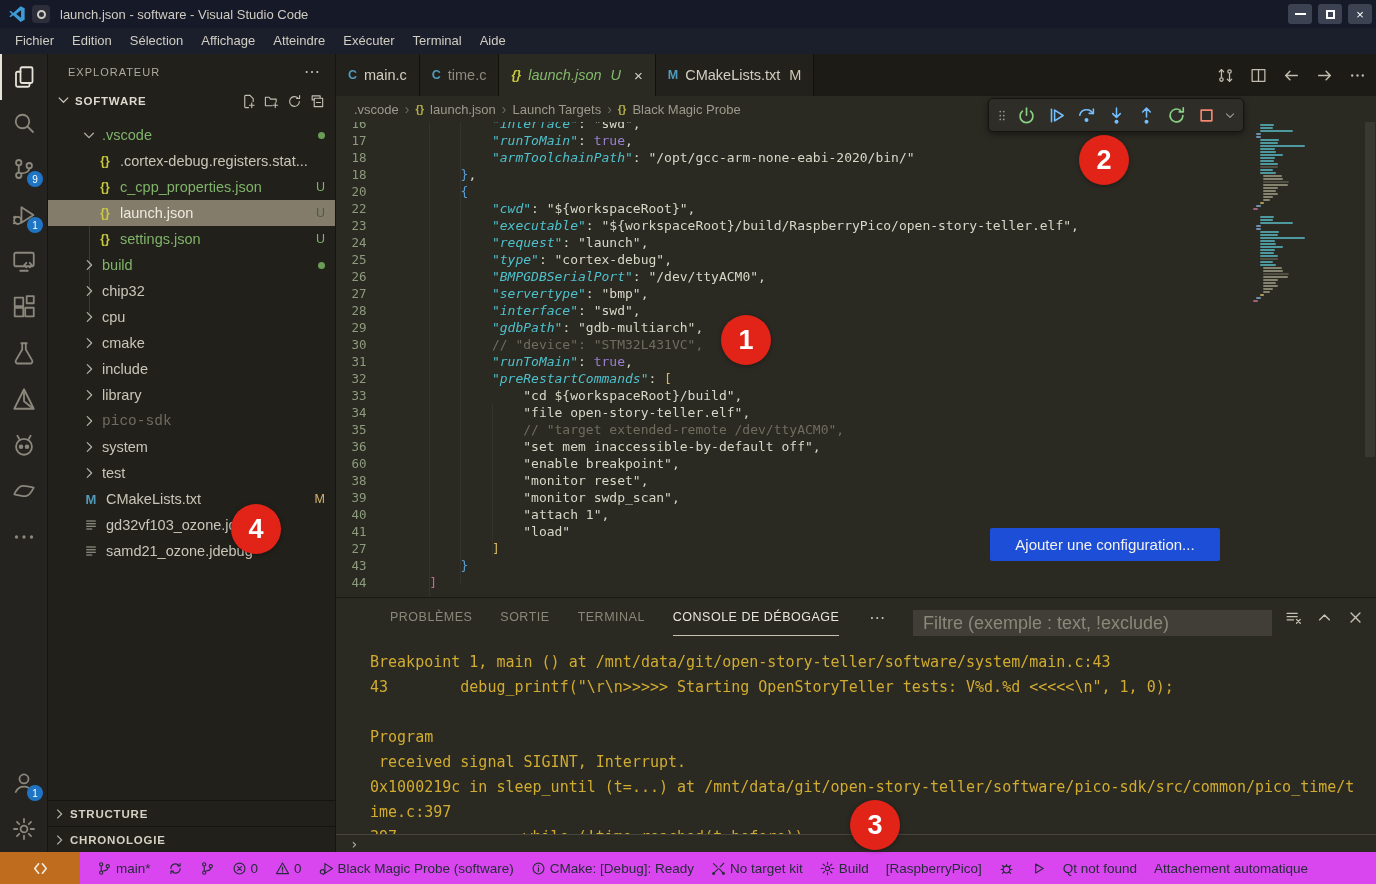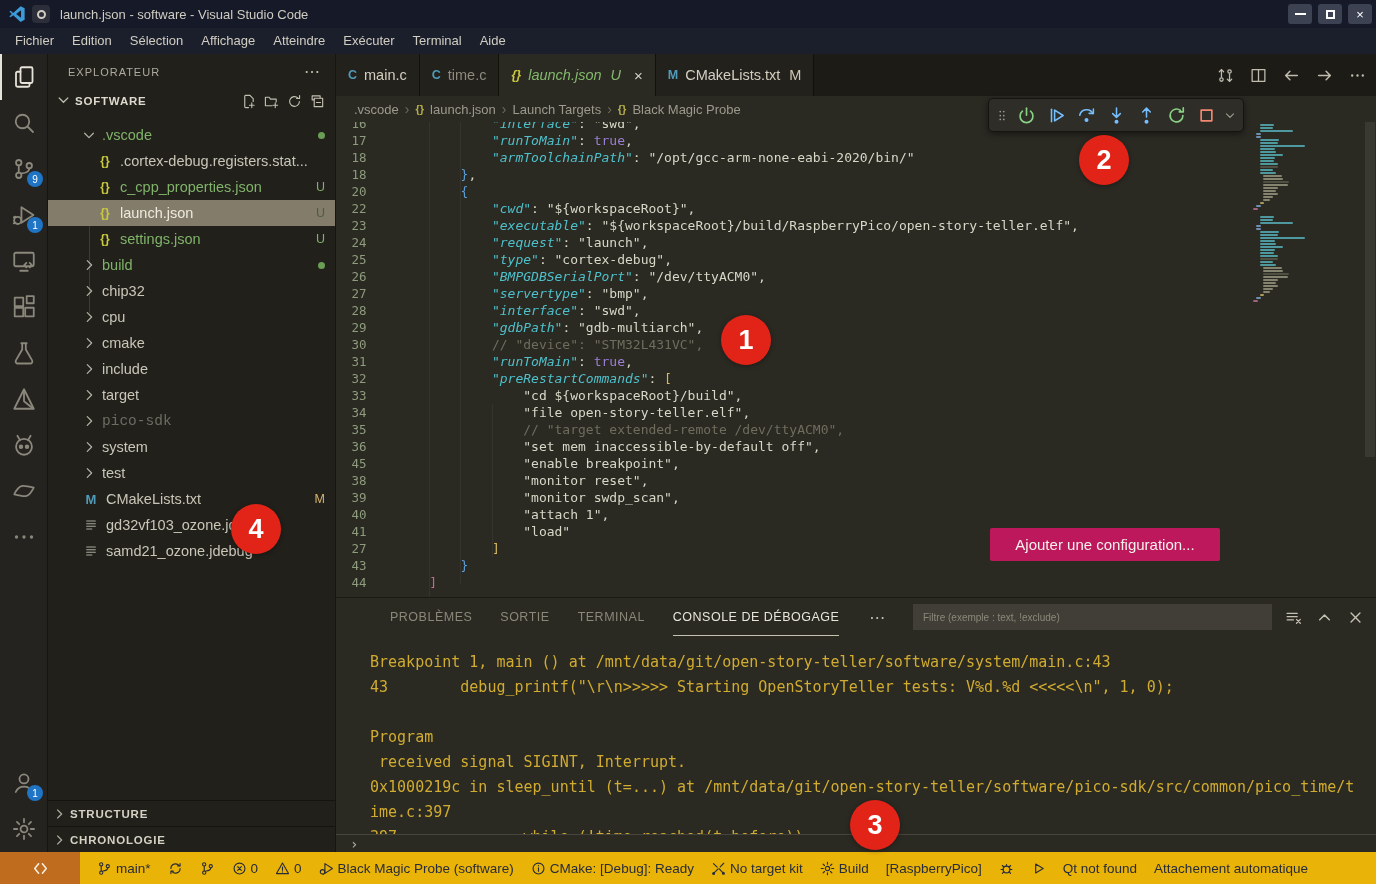--- a/index.html
+++ b/index.html
@@ -99,45 +99,45 @@
   .ct .b { color:#9b7fd4; }
   .ct .c { color:#6f6d5e; }
   .ct .pb { color:#5c9fd6; }
   .ct .py { color:#d9b95c; }
   .ct .pm { color:#cc6699; }
   .iguide { position:absolute; width:1px; background:rgba(255,255,255,.05); }
   #minimap { position:absolute; right:18px; top:2px; width:108px; }
   .mm-bar { height:2px; margin-bottom:1px; border-radius:1px; }
   #vscroll { position:absolute; right:0; top:0; width:14px; height:100%; }
   #vscroll .thumb { position:absolute; top:0; right:1px; width:10px; height:335px; background:rgba(200,200,190,.10); }
-  #add-config-btn { position:absolute; left:654px; top:406px; width:230px; height:33px; background:#be185d; color:#f2f1ea; font-size:15px; display:flex; align-items:center; justify-content:center; border-radius:2px; }
+  #add-config-btn { position:absolute; left:654px; top:406px; width:230px; height:33px; background:#1d4ed8; color:#f2f1ea; font-size:15px; display:flex; align-items:center; justify-content:center; border-radius:2px; }
 
   
   #debug-toolbar { position:absolute; left:652px; top:44px; height:34px; background:#2e2d27; border:1px solid #15140f; border-radius:5px; box-shadow:0 2px 6px rgba(0,0,0,.45); display:flex; align-items:center; padding:0 6px; gap:4px; z-index:30; }
   .dt-icon { width:26px; height:26px; display:flex; align-items:center; justify-content:center; }
   .dt-icon svg { width:19px; height:19px; }
   .dt-icon.green { color:#89d185; } .dt-icon.blue { color:#75beff; }
   .dt-icon.red { color:#f48771; } .dt-icon.gray { color:#9b988c; }
   .dt-icon.narrow { width:14px; }
 
   
   #panel { height:255px; border-top:1px solid #1a1914; display:flex; flex-direction:column; position:relative; }
   #panel-header { height:38px; display:flex; align-items:center; padding-left:54px; position:relative; }
   .ptab { font-size:12.5px; letter-spacing:.5px; color:#8b887a; margin-right:28px; height:38px; display:flex; align-items:center; }
   .ptab.active { color:#e8e6da; border-bottom:1.5px solid #c5c2b2; }
   #ptab-more { color:#c0bdaf; font-size:16px; letter-spacing:2px; margin-left:2px; }
-  #filter-box { position:absolute; left:577px; top:6px; width:359px; height:26px; background:#403e36; border:none; outline:none; color:#d5d2c6; font-size:10px; padding:0 10px; }
+  #filter-box { position:absolute; left:577px; top:12px; width:359px; height:26px; background:#403e36; border:none; outline:none; color:#d5d2c6; font-size:18px; padding:0 10px; }
   #filter-box::placeholder { color:#8b887a; }
   #panel-actions { position:absolute; right:12px; top:0; height:38px; display:flex; align-items:center; gap:14px; color:#c5c2b4; }
   #panel-actions svg { width:17px; height:17px; }
   #console { flex:1; padding:14px 20px 0 34px; color:#d1ac30; font-size:15px; line-height:25px; font-family:"DejaVu Sans Mono", monospace; white-space:pre-wrap; word-break:break-all; overflow:hidden; }
   #prompt-row { height:18px; border-top:1px solid #46443b; display:flex; align-items:center; padding-left:14px; color:#b8b5a7; font-size:14px; }
 
   
-  #statusbar { height:32px; background:#eab308; display:flex; align-items:center; overflow:hidden; color:#272c3a; }
+  #statusbar { height:32px; background:#d946ef; display:flex; align-items:center; overflow:hidden; color:#272c3a; }
   #remote-block { width:80px; height:32px; background:#c06c1e; color:#f3eee2; display:flex; align-items:center; justify-content:center; flex-shrink:0; }
   #remote-block svg { width:17px; height:17px; }
   .sb-item { display:flex; align-items:center; gap:4px; margin-left:17px; font-size:13.5px; white-space:nowrap; flex-shrink:0; }
   .sb-item svg { width:15px; height:15px; }
 
   
   .ann { position:fixed; width:50px; height:50px; border-radius:50%; background:#e22418; color:#fff; display:flex; align-items:center; justify-content:center; font-size:27px; font-weight:bold; z-index:99; box-shadow:0 1px 5px rgba(0,0,0,.35); }
 </style>
 </head>
 <body>
@@ -400,21 +400,21 @@
             </svg>
           </span>
           <span class="lbl">include</span>
         </div>
         <div class="trow" style="padding-left: 34px;">
           <span class="chev">
             <svg viewBox="0 0 16 16" fill="none" stroke="currentColor" stroke-width="1.4" stroke-linecap="round" stroke-linejoin="round">
               <path d="M6 3l5 5-5 5"></path>
             </svg>
           </span>
-          <span class="lbl">target</span>
+          <span class="lbl">library</span>
         </div>
         <div class="trow dim" style="padding-left: 34px;">
           <span class="chev">
             <svg viewBox="0 0 16 16" fill="none" stroke="currentColor" stroke-width="1.4" stroke-linecap="round" stroke-linejoin="round">
               <path d="M6 3l5 5-5 5"></path>
             </svg>
           </span>
           <span class="lbl">pico-sdk</span>
         </div>
         <div class="trow" style="padding-left: 34px;">
@@ -618,21 +618,21 @@
           </div>
           <div class="cline">
             <span class="ln">35</span>
             <span class="ct"><span class="c">                // "target extended-remote /dev/ttyACM0",</span></span>
           </div>
           <div class="cline">
             <span class="ln">36</span>
             <span class="ct"><span class="s">                "set mem inaccessible-by-default off"</span><span class="w">,</span></span>
           </div>
           <div class="cline">
-            <span class="ln">45</span>
+            <span class="ln">60</span>
             <span class="ct"><span class="s">                "enable breakpoint"</span><span class="w">,</span></span>
           </div>
           <div class="cline">
             <span class="ln">38</span>
             <span class="ct"><span class="s">                "monitor reset"</span><span class="w">,</span></span>
           </div>
           <div class="cline">
             <span class="ln">39</span>
             <span class="ct"><span class="s">                "monitor swdp_scan"</span><span class="w">,</span></span>
           </div>

